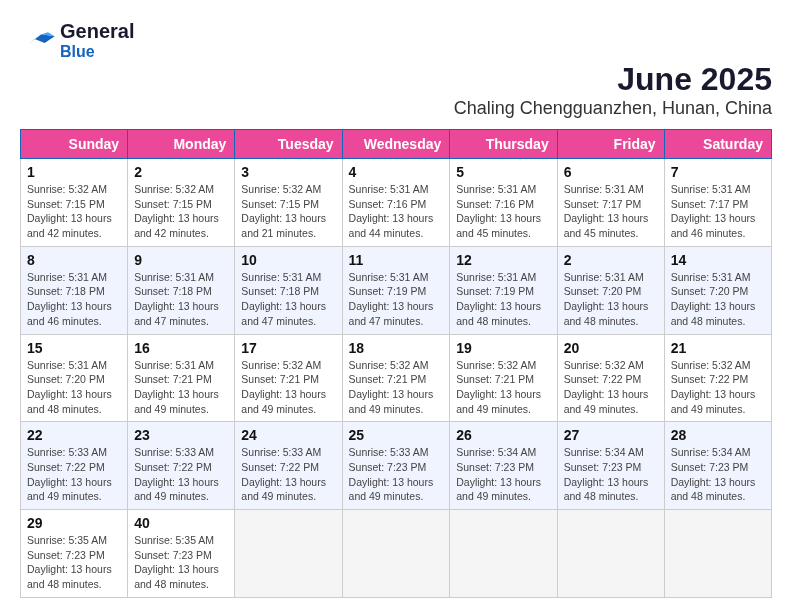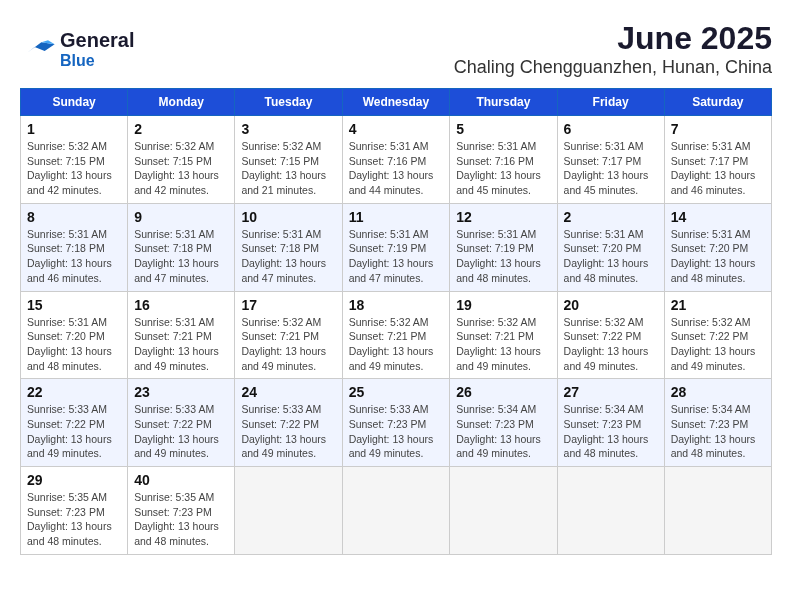--- a/index.html
+++ b/index.html
@@ -6,21 +6,21 @@
     body {
       font-family: Arial, sans-serif;
       background: #fff;
       width: 792px;
       min-height: 612px;
       padding: 20px;
     }
     .header-area {
       display: flex;
       justify-content: space-between;
-      align-items: center;
+      align-items: flex-start;
       margin-bottom: 10px;
     }
     .logo {
       display: flex;
       flex-direction: column;
       align-items: flex-start;
     }
     .logo-bird {
       width: 36px;
       height: 20px;
@@ -30,37 +30,38 @@
       align-items: center;
       gap: 4px;
     }
     .title-area {
       text-align: right;
     }
     .title-area h1 {
       font-size: 32px;
       font-weight: bold;
       color: #1a1a2e;
+      margin-top: 41px;
     }
     .title-area h2 {
       font-size: 18px;
       font-weight: normal;
       color: #333;
     }
     .calendar {
       width: 100%;
       border-collapse: collapse;
       border: 1px solid #ccc;
     }
     .calendar th {
-      background-color: #1d4ed8;
+      background-color: #ec4899;
       color: #fff;
-      text-align: center;
+      text-align: right;
       padding: 6px 8px;
-      font-size: 12px;
+      font-size: 14px;
       border: 1px solid #1565c0;
     }
     .calendar td {
       vertical-align: top;
       border: 1px solid #ccc;
       padding: 5px 6px;
       font-size: 10.5px;
       color: #333;
       width: 108px;
       min-height: 80px;

